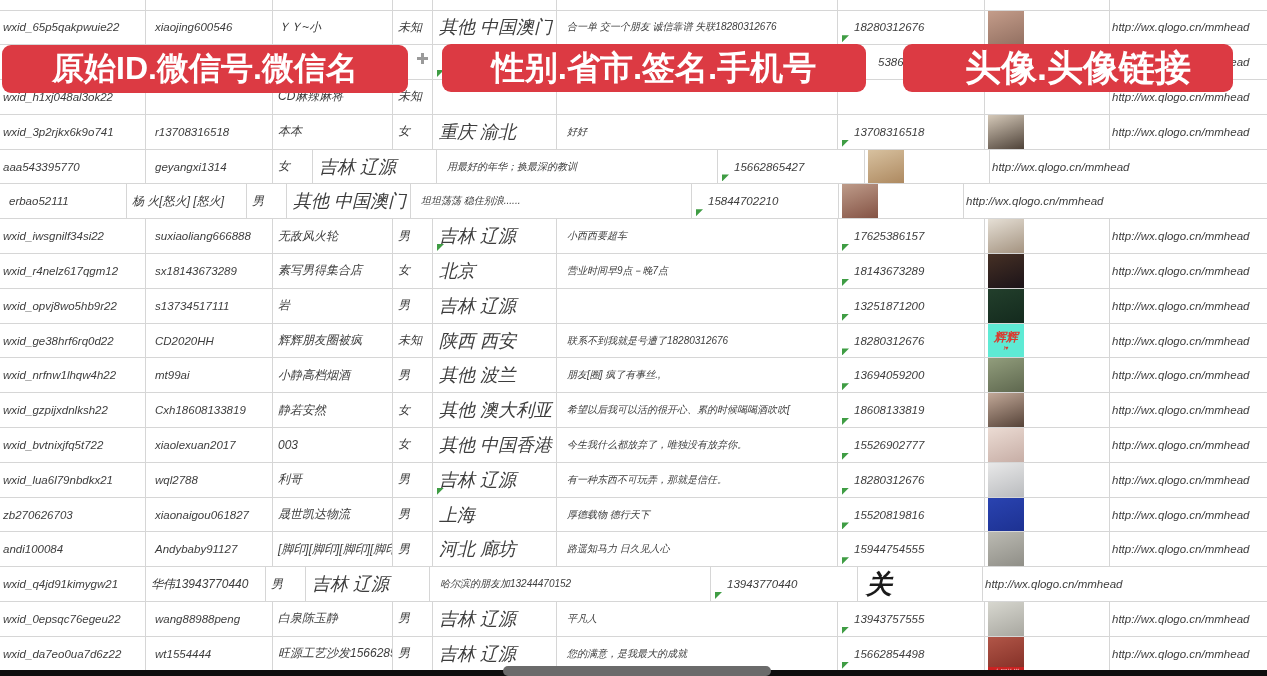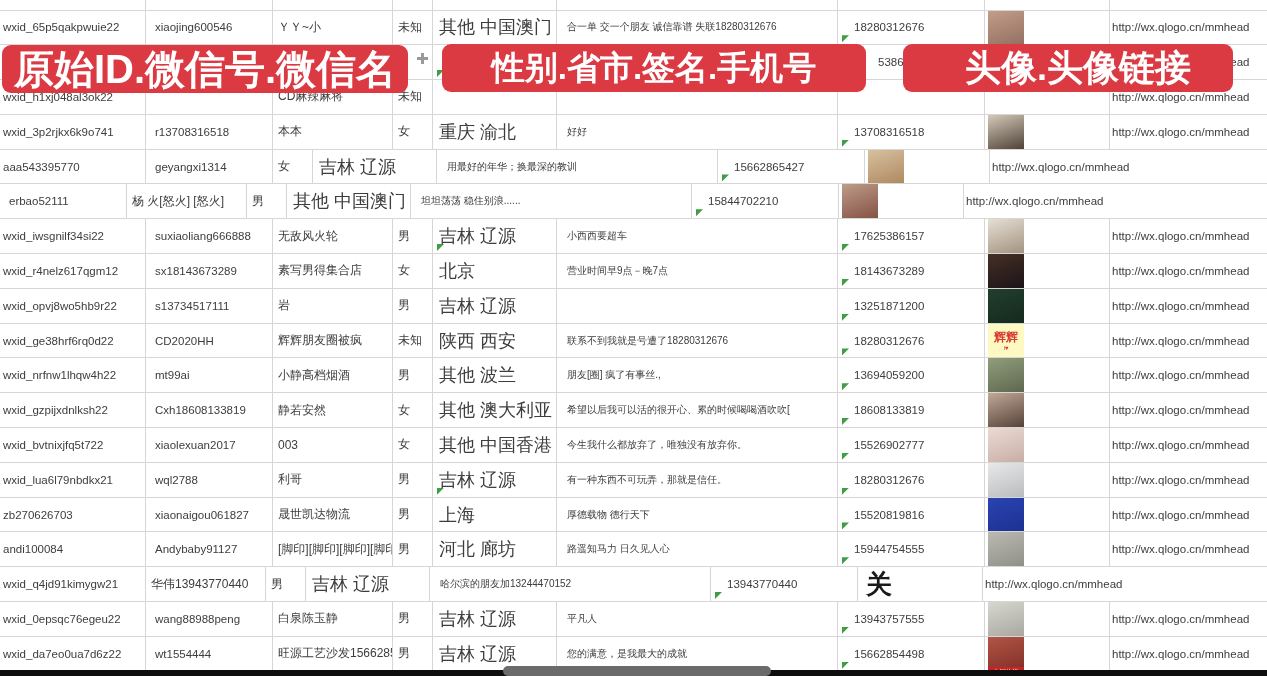--- a/index.html
+++ b/index.html
@@ -7,21 +7,21 @@
     --grid-line:#d6d6d6;
     --cell-text:#3d3d3d;
     --flag-green:#3f9d44;
   }
   html,body{margin:0;padding:0;background:#fff;}
   .sheet{
     position:relative;width:1267px;height:676px;overflow:hidden;background:#ffffff;
     font-family:"Liberation Sans","DejaVu Sans",sans-serif;
   }
   .grid{position:absolute;left:0;top:0;width:1267px;}
-  .row{display:flex;height:34.8px;border-bottom:1px solid var(--grid-line);box-sizing:border-box;}
+  .row{display:flex;height:34.8px;border-bottom:1px solid var(--grid-line);box-sizing:border-box;font-style:italic;}
   .row.spacer{height:10.5px;}
   .cell{
     box-sizing:border-box;border-right:1px solid var(--grid-line);
     overflow:hidden;white-space:nowrap;font-size:11.5px;color:var(--cell-text);
     display:flex;align-items:center;position:relative;flex:none;height:100%;
   }
   .c0{width:146px;padding-left:3px;}
   .c1{width:127px;padding-left:9px;}
   .c2{width:120px;padding-left:5px;font-size:12px;}
   .c3{width:40px;padding-left:5px;font-size:12px;}
@@ -48,21 +48,21 @@
   .flag{
     position:absolute;left:4px;bottom:2px;width:7px;height:7px;z-index:3;
     background:var(--flag-green);
     clip-path:polygon(0 0,100% 0,0 100%);
   }
   .banner{
     position:absolute;background:var(--banner-red);color:#ffffff;font-weight:700;
     display:flex;align-items:center;justify-content:center;border-radius:9px;z-index:10;
     font-family:"Liberation Sans","DejaVu Sans",sans-serif;white-space:nowrap;
   }
-  .banner1{left:2px;top:45px;width:406px;height:48px;font-size:40px;}
+  .banner1{left:2px;top:45px;width:406px;height:48px;font-size:32px;}
   .banner2{left:442px;top:44px;width:424px;height:48px;font-size:33px;}
   .banner3{left:903px;top:44px;width:310px;height:48px;font-size:36px;padding-left:20px;}
   .plus-cursor{position:absolute;left:417px;top:53px;width:11px;height:11px;z-index:5;}
   .plus-cursor::before{content:"";position:absolute;left:4px;top:0;width:3px;height:11px;background:#9a9a9a;}
   .plus-cursor::after{content:"";position:absolute;left:0;top:4px;width:11px;height:3px;background:#9a9a9a;}
   .bottom-black{position:absolute;left:0;top:670px;width:1267px;height:6px;background:#0e0e0e;z-index:20;}
   .scroll-thumb{position:absolute;left:503px;top:666px;width:268px;height:10px;background:#6b6b6b;border-radius:5px;z-index:21;}
 </style>
 </head>
 <body>
@@ -215,21 +215,21 @@
       </div>
       <div class="row">
         <div class="cell c0">wxid_ge38hrf6rq0d22</div>
         <div class="cell c1">CD2020HH</div>
         <div class="cell c2">辉辉朋友圈被疯</div>
         <div class="cell c3">未知</div>
         <div class="cell c4">陕西 西安</div>
         <div class="cell c5">联系不到我就是号遭了18280312676</div>
         <div class="cell c6">18280312676<div class="flag"></div></div>
         <div class="cell c7">
-          <div class="avatar" style="background: #fef9c3;">
+          <div class="avatar" style="background: #5eead4;">
             <span class="av-txt" style="color: rgb(217, 58, 48); font-size: 12px;">辉辉</span>
             <span class="av-sub" style="color: rgb(217, 58, 48);">I♥</span>
           </div>
         </div>
         <div class="cell c8">
           <span>http://wx.qlogo.cn/mmhead</span>
         </div>
       </div>
       <div class="row">
         <div class="cell c0">wxid_nrfnw1lhqw4h22</div>

